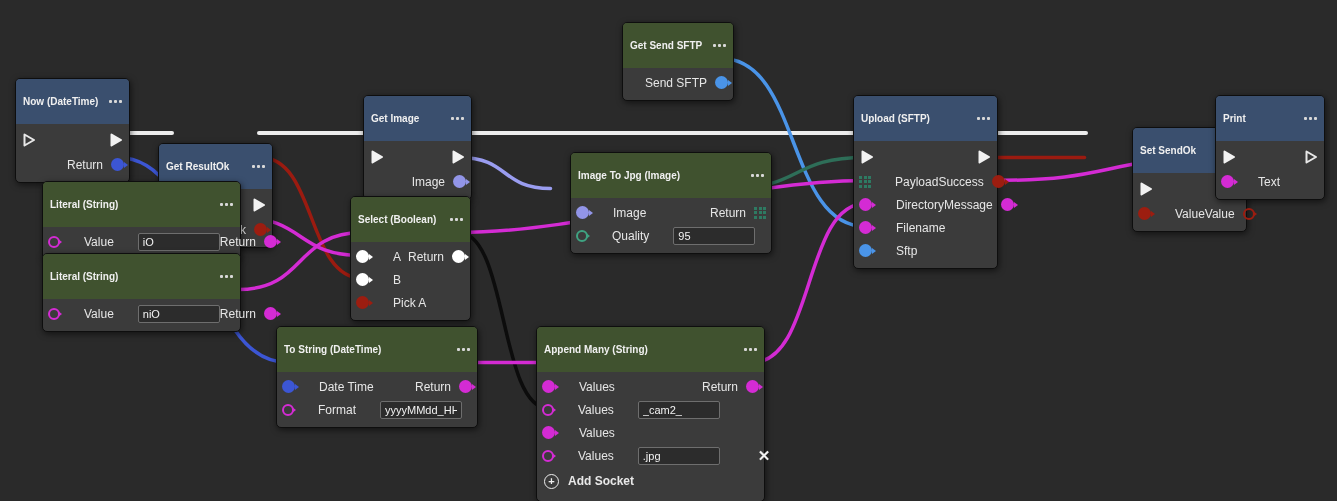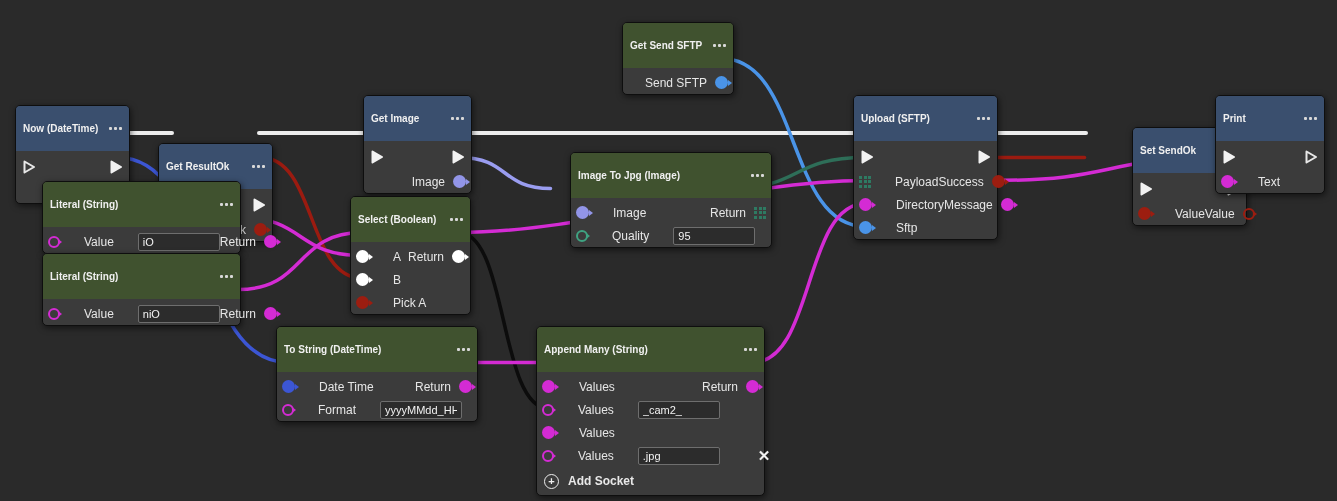--- a/index.html
+++ b/index.html
@@ -8,21 +8,21 @@
   svg.wires{position:absolute;left:0;top:0;z-index:1;}
   svg.wires path{fill:none;stroke-linecap:round;}
   .node{position:absolute;z-index:2;background:#3b3b3b;border:1px solid #0e0e0e;border-radius:5px;
         box-shadow:1px 2px 6px rgba(0,0,0,.55);color:#e8e8e8;font-size:12px;}
   .node-header{display:flex;align-items:center;justify-content:space-between;height:21px;padding:12px 7px;
         border-radius:4px 4px 0 0;font-weight:700;font-size:10px;color:#f0f0f0;white-space:nowrap;}
   .hdr-blue{background:#3a4f6e;}
   .hdr-green{background:#40522f;}
   .menu-dots{display:flex;gap:2px;cursor:pointer;padding:4px 0 4px 8px;}
   .menu-dots i{width:3px;height:3px;background:#d8d8d8;border-radius:1px;}
-  .node-body{padding:3px 0 0;}
+  .node-body{padding:3px 0 6px;}
   .exec-row{display:flex;justify-content:space-between;align-items:center;height:26px;padding:0 5px;}
   .exec-port{display:flex;align-items:center;}
   .prow{display:flex;align-items:center;height:23px;white-space:nowrap;}
   .pleft{display:flex;align-items:center;gap:24px;padding-left:5px;}
   .pright{display:flex;align-items:center;gap:8px;margin-left:auto;padding-right:5px;}
   .plabel{color:#e6e6e6;}
   .port{width:13px;height:13px;border-radius:50%;position:relative;flex:none;background:var(--c);}
   .port.hollow{width:8px;height:8px;background:transparent;border:2.5px solid var(--c);}
   .port::after{content:"";position:absolute;left:100%;top:50%;transform:translateY(-50%);
         border-left:4px solid var(--c);border-top:3px solid transparent;border-bottom:3px solid transparent;}
@@ -53,21 +53,21 @@
       <path d="M238.34375 289.5 C306.6296875 289.5 294.2140625 232.5 362.5 232.5" stroke="#d42bd4" stroke-width="3.5"></path>
       <path d="M458.5 232.5 C588.5 232.5 735.5 180.5 865.5 180.5" stroke="#d42bd4" stroke-width="3.5"></path>
       <path d="M458.5 232.5 C508 232.5 499 408.5 548.5 408.5" stroke="#0c0c0c" stroke-width="3.5"></path>
       <path d="M465.5 362.5 C511.15 362.5 502.85 362.5 548.5 362.5" stroke="#d42bd4" stroke-width="3.5"></path>
       <path d="M752.5 362.5 C814.65 362.5 803.35 203.5 865.5 203.5" stroke="#d42bd4" stroke-width="3.5"></path>
       <path d="M728 188.5 C803.35 188.5 789.65 157.5 865 157.5" stroke="#2e6e58" stroke-width="3.5"></path>
       <path d="M985.5 157.5 C1039.95 157.5 1030.05 157.5 1084.5 157.5" stroke="#9b1b10" stroke-width="3.5"></path>
       <path d="M991.21875 180.5 C1121.1734375 180.5 1097.5453125 157.5 1227.5 157.5" stroke="#d42bd4" stroke-width="3.5"></path>
     </svg>
   <div id="nodes">
-      <div class="node" style="left: 15px; top: 105px; width: 113px;">
+      <div class="node" style="left: 15px; top: 78px; width: 113px;">
         <div class="node-header hdr-blue">
           <span class="node-title">Now (DateTime)</span>
           <span class="menu-dots">
             <i></i>
             <i></i>
             <i></i>
           </span>
         </div>
         <div class="node-body">
           <div class="exec-row">
@@ -410,20 +410,26 @@
               <span class="port" style="--c: #d42bd4;"></span>
               <span class="plabel">Directory</span>
             </span>
             <span class="pright">
               <span class="plabel">Message</span>
               <span class="port" style="--c: #d42bd4;"></span>
             </span>
           </div>
           <div class="prow">
             <span class="pleft">
+              <span class="port" style="--c: #d42bd4;"></span>
+              <span class="plabel">Filename</span>
+            </span>
+          </div>
+          <div class="prow">
+            <span class="pleft">
               <span class="port" style="--c: #4a94e8;"></span>
               <span class="plabel">Sftp</span>
             </span>
           </div>
         </div>
       </div>
       <div class="node" style="left: 1132px; top: 95px; width: 113px; margin-top: 32px;">
         <div class="node-header hdr-blue">
           <span class="node-title">Set SendOk</span>
           <span class="menu-dots">

